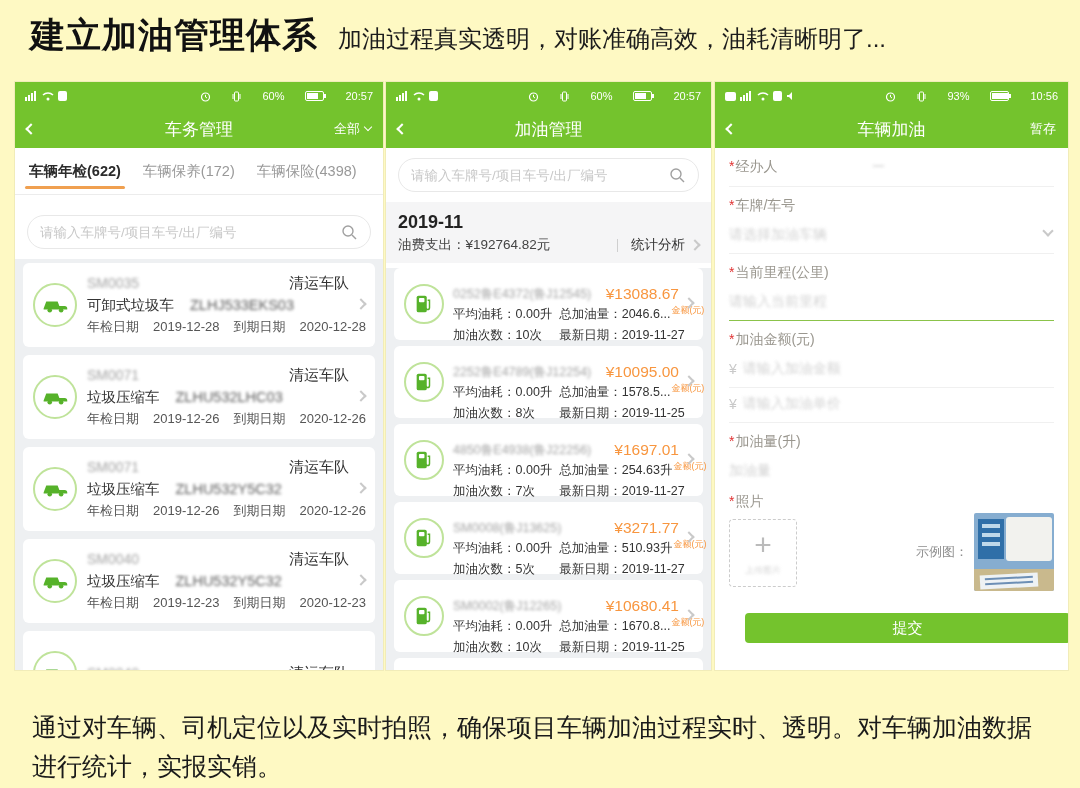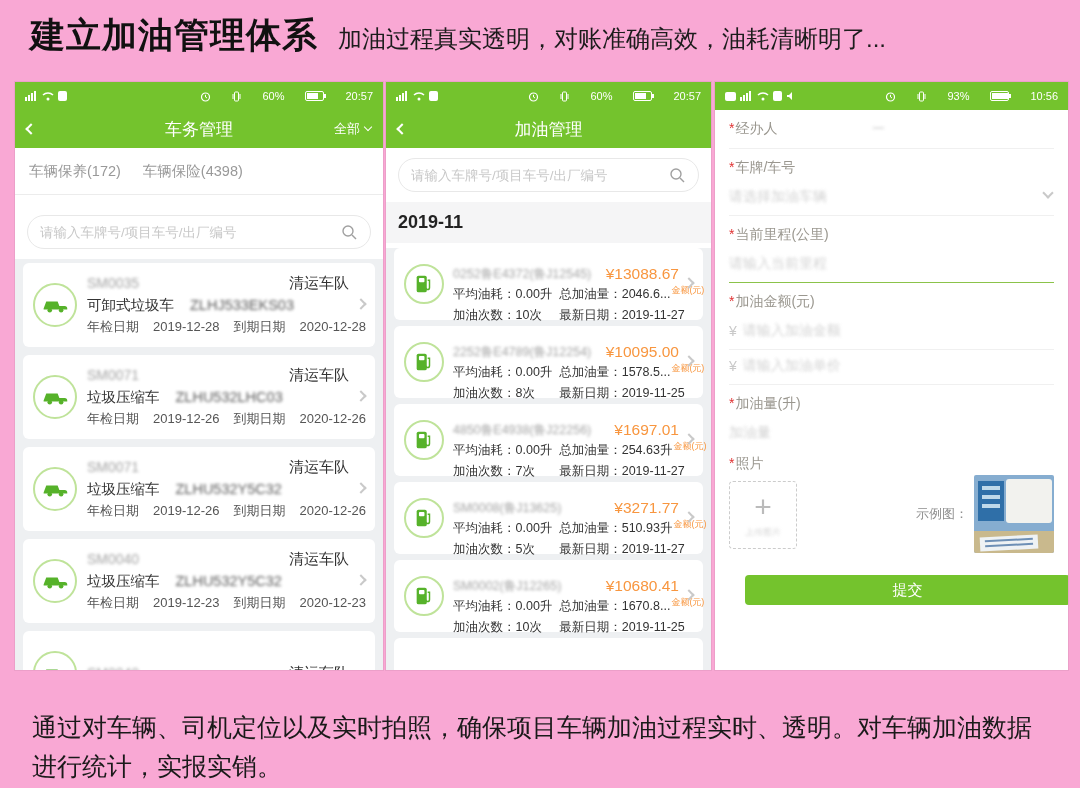--- a/index.html
+++ b/index.html
@@ -1,17 +1,17 @@
 <!DOCTYPE html>
 <html><head>
 <meta charset="utf-8">
 <style>
   * { margin:0; padding:0; box-sizing:border-box; }
   html,body { width:1080px; height:788px; background:#fff; font-family:"Liberation Sans","DejaVu Sans",sans-serif; }
-  .page { position:relative; width:1080px; height:788px; background:#f9a8d4; overflow:hidden; }
+  .page { position:relative; width:1080px; height:788px; background:#fef9c3; overflow:hidden; }
 
   
   .hdr { position:absolute; left:30px; top:12px; display:flex; align-items:baseline; gap:20px; white-space:nowrap; }
   .hdr-title { font-size:35px; font-weight:bold; color:#111; letter-spacing:1px; }
   .hdr-sub { font-size:24px; color:#1c1c1c; }
 
   
   .phones { position:absolute; left:15px; top:82px; display:flex; gap:3px; }
   .phone { height:588px; background:#fff; overflow:hidden; position:relative; box-shadow:0 0 0 1px rgba(0,0,0,.05); }
   .p1 { width:368px; } .p2 { width:325px; margin-right:1px; } .p3 { width:353px; }
@@ -158,20 +158,21 @@
       </div>
       <div class="nav">
         <span class="chev left"></span>
         <span class="nav-title">车务管理</span>
         <span class="nav-right">
           <span>全部</span>
             <span class="chev down white-sm"></span>
         </span>
       </div>
       <div class="tabs">
+        <div class="tab active">车辆年检(622)</div>
         <div class="tab">车辆保养(172)</div>
         <div class="tab">车辆保险(4398)</div>
       </div>
       <div class="search-wrap">
         <div class="search-pill">
           <input placeholder="请输入车牌号/项目车号/出厂编号" style="">
           <svg width="17" height="17" viewBox="0 0 17 17">
               <circle cx="7" cy="7" r="5" stroke="#a0a0a0" stroke-width="1.4" fill="none"></circle>
               <path d="M11 11l4 4" stroke="#a0a0a0" stroke-width="1.4"></path>
             </svg>
@@ -347,20 +348,29 @@
         <div class="search-pill">
           <input placeholder="请输入车牌号/项目车号/出厂编号" style="">
           <svg width="17" height="17" viewBox="0 0 17 17">
               <circle cx="7" cy="7" r="5" stroke="#a0a0a0" stroke-width="1.4" fill="none"></circle>
               <path d="M11 11l4 4" stroke="#a0a0a0" stroke-width="1.4"></path>
             </svg>
         </div>
       </div>
       <div class="month">
         <div class="month-title">2019-11</div>
+        <div class="month-row">
+          <span>油费支出：</span>
+          <span>¥192764.82元</span>
+          <span class="month-analysis">
+            <span class="vbar"></span>
+            <span>统计分析</span>
+            <span class="chev right"></span>
+          </span>
+        </div>
       </div>
       <div class="m-list">
 
         <div class="m-card">
           <span class="f-icon">
               <svg width="22" height="22" viewBox="0 0 24 24">
                 <rect x="4" y="3" width="11" height="18" rx="2" fill="#56b22a"></rect>
                 <rect x="6.5" y="5.5" width="6" height="4.5" rx="1" fill="#fff"></rect>
                 <path d="M16 8h2v8a2 2 0 0 1-4 0" stroke="#56b22a" stroke-width="1.6" fill="none"></path>
               </svg>
@@ -521,20 +531,27 @@
           <svg width="9" height="11" viewBox="0 0 9 11">
               <rect x="2.5" y="1" width="4" height="9" rx="1" stroke="#fff" stroke-width="1" fill="none"></rect>
               <path d="M1 3v5M8 3v5" stroke="#fff" stroke-width="1"></path>
             </svg>
           <span>93%</span>
           <span class="batt">
               <i style="width:93%"></i>
             </span>
           <span>10:56</span>
         </span>
+      </div>
+      <div class="nav">
+        <span class="chev left"></span>
+        <span class="nav-title">车辆加油</span>
+        <span class="nav-right">
+            <span>暂存</span>
+          </span>
       </div>
 
       <div class="form">
         <div class="f-label op-row" style="position:relative;">
           <span><span class="req">*</span><span>经办人</span></span>
           <span class="op-name blur">一</span>
         </div>
 
         <div class="f-label"><span class="req">*</span><span>车牌/车号</span></div>
         <div class="f-value-row">

